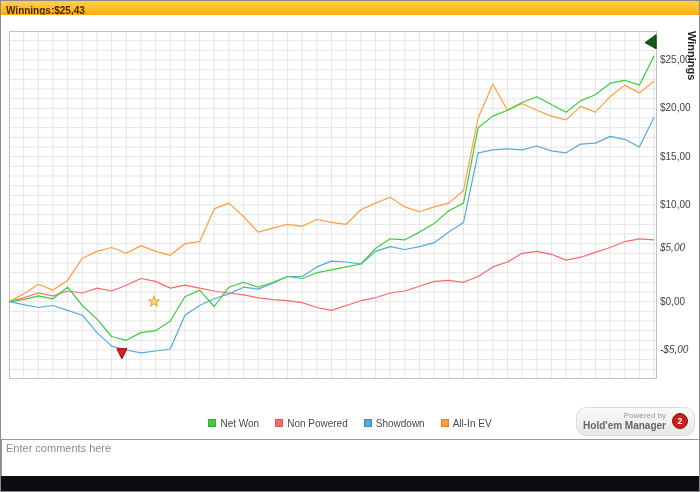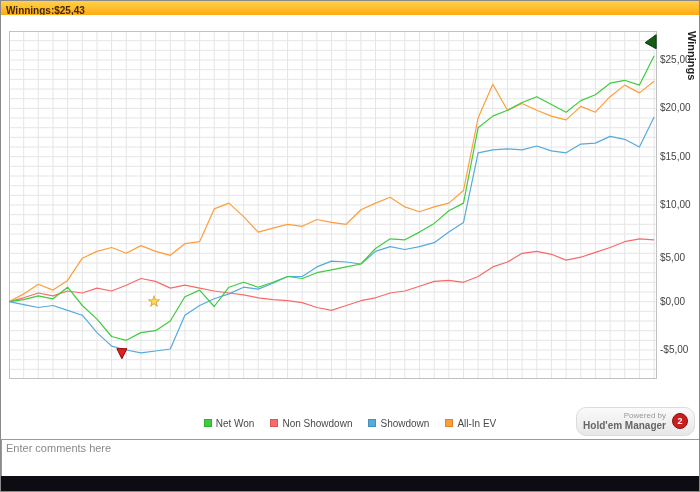--- a/index.html
+++ b/index.html
@@ -124,37 +124,37 @@
           <polyline fill="none" stroke="#55aadd" stroke-width="1.2" stroke-linejoin="round" points="0.0,270.7 14.7,273.6 29.3,276.5 44.0,274.5 58.6,279.4 73.3,284.2 88.0,301.6 102.6,315.1 117.3,319.0 131.9,321.9 146.6,320.0 161.3,318.0 175.9,284.2 190.6,274.5 205.2,267.8 219.9,262.9 234.6,256.2 249.2,258.1 263.9,252.3 278.6,245.5 293.2,245.5 307.9,235.9 322.5,230.1 337.2,231.0 351.9,233.0 366.5,220.4 381.2,215.6 395.8,218.5 410.5,215.6 425.2,211.7 439.8,201.1 454.5,191.4 469.1,121.8 483.8,118.9 498.5,117.9 513.1,118.9 527.8,115.0 542.4,119.9 557.1,121.8 571.8,113.1 586.4,112.1 601.1,105.4 615.7,108.3 630.4,116.0 645.1,86.0"></polyline>
           <polyline fill="none" stroke="#f96a6a" stroke-width="1.2" stroke-linejoin="round" points="0.0,270.7 14.7,266.8 29.3,262.0 44.0,264.9 58.6,260.0 73.3,262.0 88.0,257.1 102.6,260.0 117.3,254.2 131.9,247.5 146.6,250.4 161.3,257.1 175.9,254.2 190.6,257.1 205.2,260.0 219.9,262.0 234.6,263.9 249.2,266.8 263.9,268.7 278.6,269.7 293.2,271.6 307.9,276.5 322.5,279.4 337.2,274.5 351.9,269.7 366.5,266.8 381.2,262.0 395.8,260.0 410.5,255.2 425.2,250.4 439.8,249.4 454.5,251.3 469.1,245.5 483.8,235.9 498.5,231.0 513.1,222.3 527.8,220.4 542.4,223.3 557.1,229.1 571.8,226.2 586.4,221.4 601.1,216.5 615.7,210.7 630.4,207.8 645.1,208.8"></polyline>
           <polyline fill="none" stroke="#ff9d3c" stroke-width="1.2" stroke-linejoin="round" points="0.0,270.7 14.7,262.9 29.3,253.3 44.0,259.1 58.6,249.4 73.3,227.2 88.0,220.4 102.6,216.5 117.3,222.3 131.9,214.6 146.6,220.4 161.3,224.3 175.9,212.7 190.6,210.7 205.2,177.9 219.9,172.1 234.6,185.6 249.2,201.1 263.9,197.2 278.6,193.3 293.2,195.3 307.9,188.5 322.5,191.4 337.2,193.3 351.9,178.8 366.5,172.1 381.2,166.3 395.8,175.9 410.5,180.8 425.2,175.9 439.8,172.1 454.5,159.5 469.1,87.0 483.8,53.2 498.5,79.3 513.1,72.5 527.8,79.3 542.4,85.1 557.1,88.9 571.8,75.4 586.4,81.2 601.1,65.7 615.7,54.1 630.4,61.9 645.1,50.3"></polyline>
           <polyline fill="none" stroke="#3ecc3e" stroke-width="1.2" stroke-linejoin="round" points="0.0,270.7 14.7,268.7 29.3,264.9 44.0,267.8 58.6,256.2 73.3,274.5 88.0,288.1 102.6,305.5 117.3,309.3 131.9,301.6 146.6,299.7 161.3,290.0 175.9,265.8 190.6,259.1 205.2,275.5 219.9,256.2 234.6,251.3 249.2,256.2 263.9,251.3 278.6,245.5 293.2,247.5 307.9,241.7 322.5,238.8 337.2,235.9 351.9,233.0 366.5,217.5 381.2,207.8 395.8,208.8 410.5,201.1 425.2,192.4 439.8,179.8 454.5,172.1 469.1,96.7 483.8,85.1 498.5,79.3 513.1,71.5 527.8,65.7 542.4,73.5 557.1,81.2 571.8,69.6 586.4,63.8 601.1,52.2 615.7,49.3 630.4,54.1 645.1,25.1"></polyline>
           <path d="M 107.8868778280543 317.7 L 117.8868778280543 317.7 L 112.8868778280543 327.7 Z" fill="#dd2222" stroke="#990000"></path>
           <text x="145.14027149321268" y="274.6666666666667" font-size="14" text-anchor="middle" fill="#ffd95e" stroke="#d89a1e" stroke-width="0.7">★</text>
           <path d="M 636.1357466063348 11.666666666666686 L 647.1357466063348 3.6666666666666856 L 647.1357466063348 17.666666666666686 Z" fill="#155c15" stroke="#0c3c0c"></path>
         </svg>
     </div>
     <div class="ylabel">Winnings</div>
-  <div class="ytick" style="top: 329px;">-$5,00</div>
+  <div class="ytick" style="top: 329px; font-style: italic;">-$5,00</div>
       <div class="ytick" style="top: 280.667px;">$0,00</div>
-      <div class="ytick" style="top: 237px;">$5,00</div>
+      <div class="ytick" style="top: 227px; font-style: italic;">$5,00</div>
       <div class="ytick" style="top: 184px;">$10,00</div>
       <div class="ytick" style="top: 135.667px;">$15,00</div>
       <div class="ytick" style="top: 87.3333px;">$20,00</div>
       <div class="ytick" style="top: 39px;">$25,00</div>
     </div>
 
   <div class="legend">
       <div class="legend-item">
         <span class="legend-swatch" style="background: rgb(62, 204, 62);"></span>
         <span>Net Won</span>
       </div>
       <div class="legend-item">
         <span class="legend-swatch" style="background: rgb(249, 106, 106);"></span>
-        <span>Non Showdown</span>
+        <span>Non Powered</span>
       </div>
       <div class="legend-item">
         <span class="legend-swatch" style="background: rgb(85, 170, 221);"></span>
         <span>Showdown</span>
       </div>
       <div class="legend-item">
         <span class="legend-swatch" style="background: rgb(255, 157, 60);"></span>
         <span>All-In EV</span>
       </div>
     </div>

